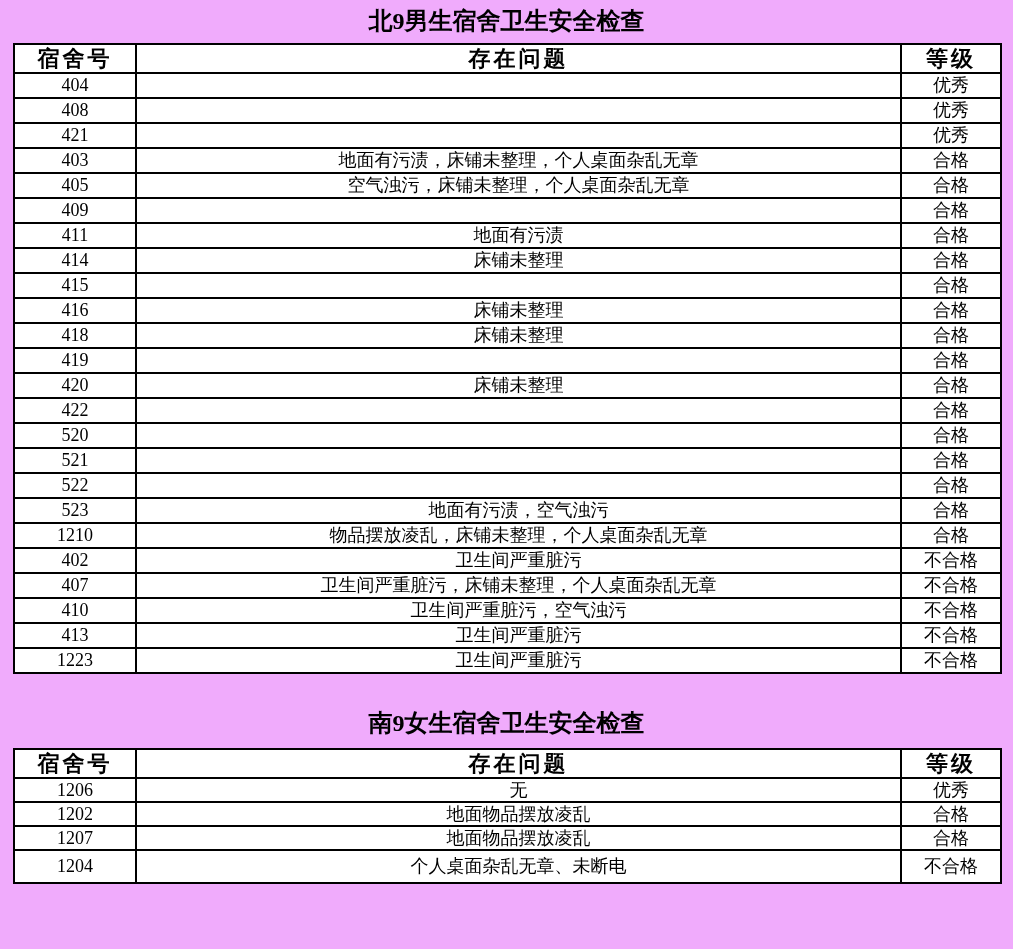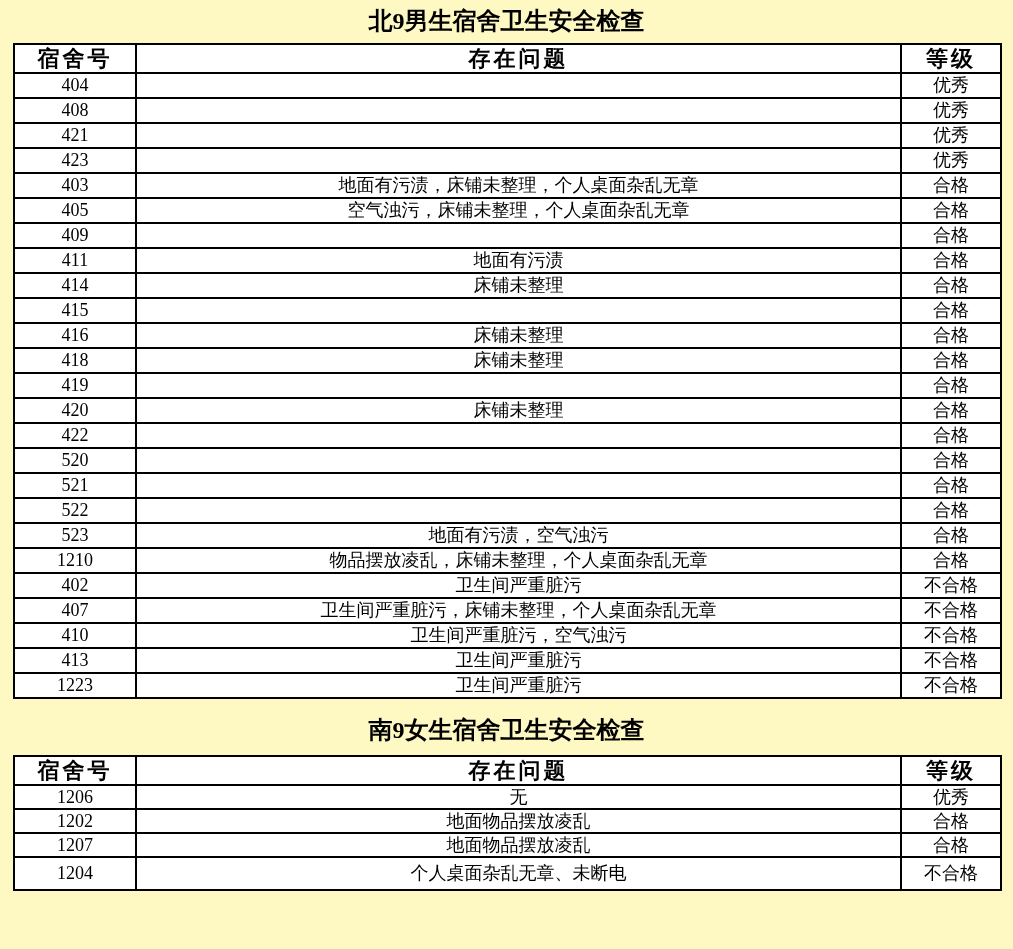--- a/index.html
+++ b/index.html
@@ -8,41 +8,41 @@
     background: #ffffff;
     width: 1013px;
     height: 949px;
     overflow: hidden;
     font-family: "Liberation Serif", "DejaVu Serif", serif;
     color: #000000;
   }
   .page {
     width: 1013px;
     height: 949px;
-    background: #fef9c3;
+    background: #f0abfc;
     box-sizing: border-box;
   }
   .table-section {
     width: 987px;
     margin-left: 13px;
   }
   .table-title {
     font-size: 24px;
     font-weight: bold;
     text-align: center;
     margin: 0;
     padding: 0;
     line-height: 26px;
   }
   .table-section.section-0 .table-title {
     padding-top: 8px;
     padding-bottom: 9px;
   }
   .table-section.section-1 .table-title {
-    padding-top: 18px;
+    padding-top: 36px;
     padding-bottom: 12px;
   }
   table.inspection-table {
     border-collapse: collapse;
     width: 987px;
     table-layout: fixed;
     background: #ffffff;
   }
   table.inspection-table th,
   table.inspection-table td {
@@ -102,25 +102,20 @@
             <td class="cell-room">408</td>
             <td class="cell-issues"></td>
             <td class="cell-grade">优秀</td>
           </tr>
           <tr>
             <td class="cell-room">421</td>
             <td class="cell-issues"></td>
             <td class="cell-grade">优秀</td>
           </tr>
           <tr>
-            <td class="cell-room">423</td>
-            <td class="cell-issues"></td>
-            <td class="cell-grade">优秀</td>
-          </tr>
-          <tr>
             <td class="cell-room">403</td>
             <td class="cell-issues">地面有污渍，床铺未整理，个人桌面杂乱无章</td>
             <td class="cell-grade">合格</td>
           </tr>
           <tr>
             <td class="cell-room">405</td>
             <td class="cell-issues">空气浊污，床铺未整理，个人桌面杂乱无章</td>
             <td class="cell-grade">合格</td>
           </tr>
           <tr>

